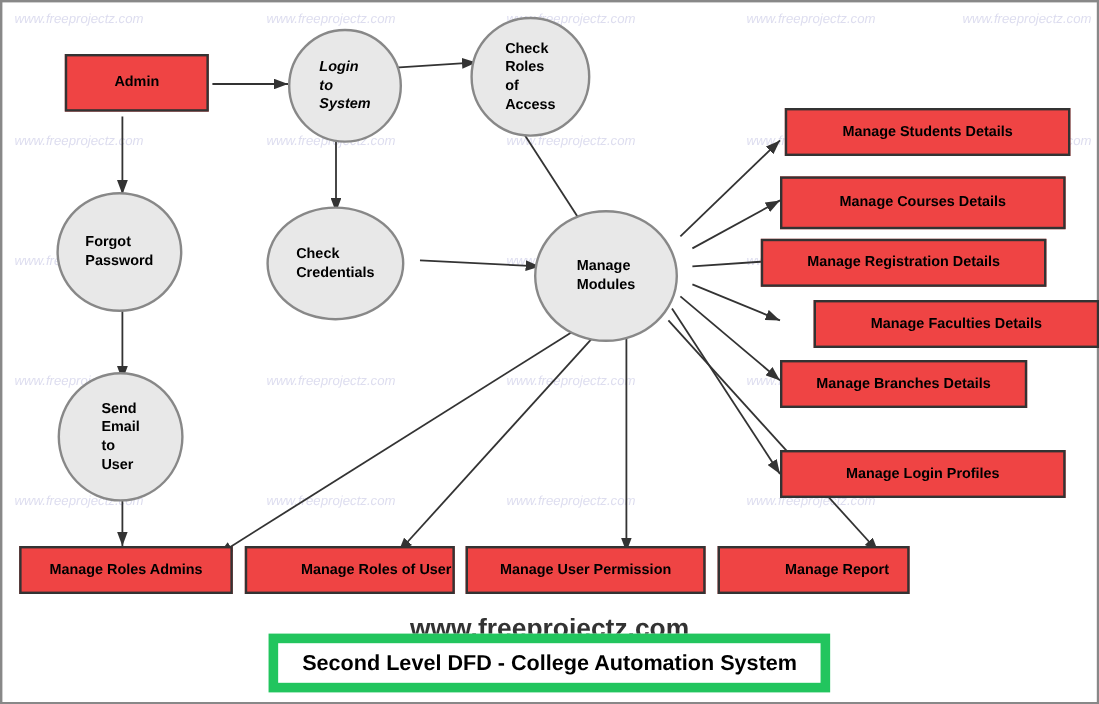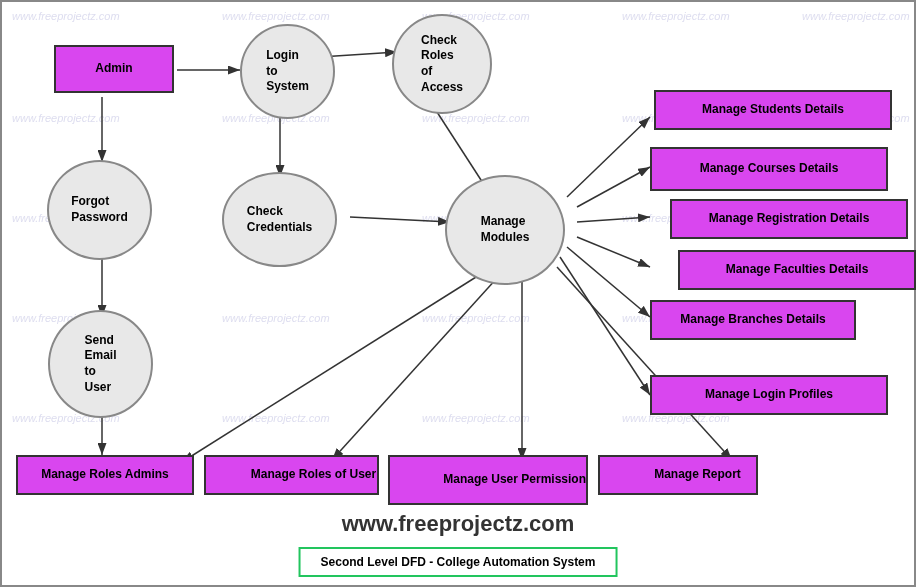--- a/index.html
+++ b/index.html
@@ -41,21 +41,21 @@
       text-align: left;
       font-size: 12px;
       font-weight: bold;
       line-height: 1.3;
     }
 
     
     .rect {
       position: absolute;
       border: 2px solid #333;
-      background: #d946ef;
+      background: #ef4444;
       display: flex;
       align-items: center;
       justify-content: center;
       text-align: center;
       font-size: 12px;
       font-weight: bold;
       line-height: 1.3;
     }
 
     
@@ -75,23 +75,23 @@
       font-size: 22px;
       font-weight: bold;
       color: #333;
     }
 
     .footer-caption {
       position: absolute;
       bottom: 8px;
       left: 50%;
       transform: translateX(-50%);
-      border: 2px solid #22c55e;
+      border: 8px solid #22c55e;
       padding: 6px 20px;
-      font-size: 12px;
+      font-size: 18px;
       font-weight: bold;
       background: #fff;
       white-space: nowrap;
     }
   </style>
 </head>
 <body>
 
 <div class="diagram-container">
 
@@ -159,21 +159,21 @@
 
     <line x1="520" y1="265" x2="520" y2="458" stroke="#333" stroke-width="1.5" marker-end="url(#arrowhead)"></line>
 
     <line x1="555" y1="265" x2="730" y2="458" stroke="#333" stroke-width="1.5" marker-end="url(#arrowhead)"></line>
   </svg>
 
   <div class="rect" style="left:52px;top:43px;width:120px;height:48px;">
     <span>Admin</span>
   </div>
 
-  <div class="circle" style="left:238px;top:22px;width:95px;height:95px;">
+  <div class="circle" style="left:238px;top:22px;width:95px;height:95px;font-style:italic;">
     <span>Login<br>to<br>System</span>
   </div>
 
   <div class="circle" style="left:390px;top:12px;width:100px;height:100px;">
     <span>Check<br>Roles<br>of<br>Access</span>
   </div>
 
   <div class="circle" style="left:45px;top:158px;width:105px;height:100px;">
     <span>Forgot<br>Password</span>
   </div>
@@ -191,21 +191,21 @@
   </div>
 
   <div class="rect" style="left:652px;top:88px;width:238px;height:40px;">
     <span>Manage Students Details</span>
   </div>
 
   <div class="rect" style="left:648px;top:145px;width:238px;height:44px;">
     <span>Manage Courses Details</span>
   </div>
 
-  <div class="rect" style="left:668px;top:197px;width:238px;height:40px;">
+  <div class="rect" style="left:632px;top:197px;width:238px;height:40px;">
     <span>Manage Registration Details</span>
   </div>
 
   <div class="rect" style="left:676px;top:248px;width:238px;height:40px;">
     <span>Manage Faculties Details</span>
   </div>
 
   <div class="rect" style="left:648px;top:298px;width:206px;height:40px;">
     <span>Manage Branches Details</span>
   </div>
@@ -215,21 +215,21 @@
   </div>
 
   <div class="rect" style="left:14px;top:453px;width:178px;height:40px;">
     <span>Manage Roles Admins</span>
   </div>
 
   <div class="rect" style="left:202px;top:453px;width:175px;height:40px;padding-left:44px;">
     <span>Manage Roles of User</span>
   </div>
 
-  <div class="rect" style="left:386px;top:453px;width=190px;width:200px;height:50px;justify-content:flex-end;">
+  <div class="rect" style="left:386px;top:453px;width=190px;width:200px;height:40px;">
     <span>Manage User Permission</span>
   </div>
 
   <div class="rect" style="left:596px;top:453px;width:160px;height:40px;padding-left:39px;">
     <span>Manage Report</span>
   </div>
 
   <div class="footer-watermark">
     <span>www.freeprojectz.com</span>
   </div>

